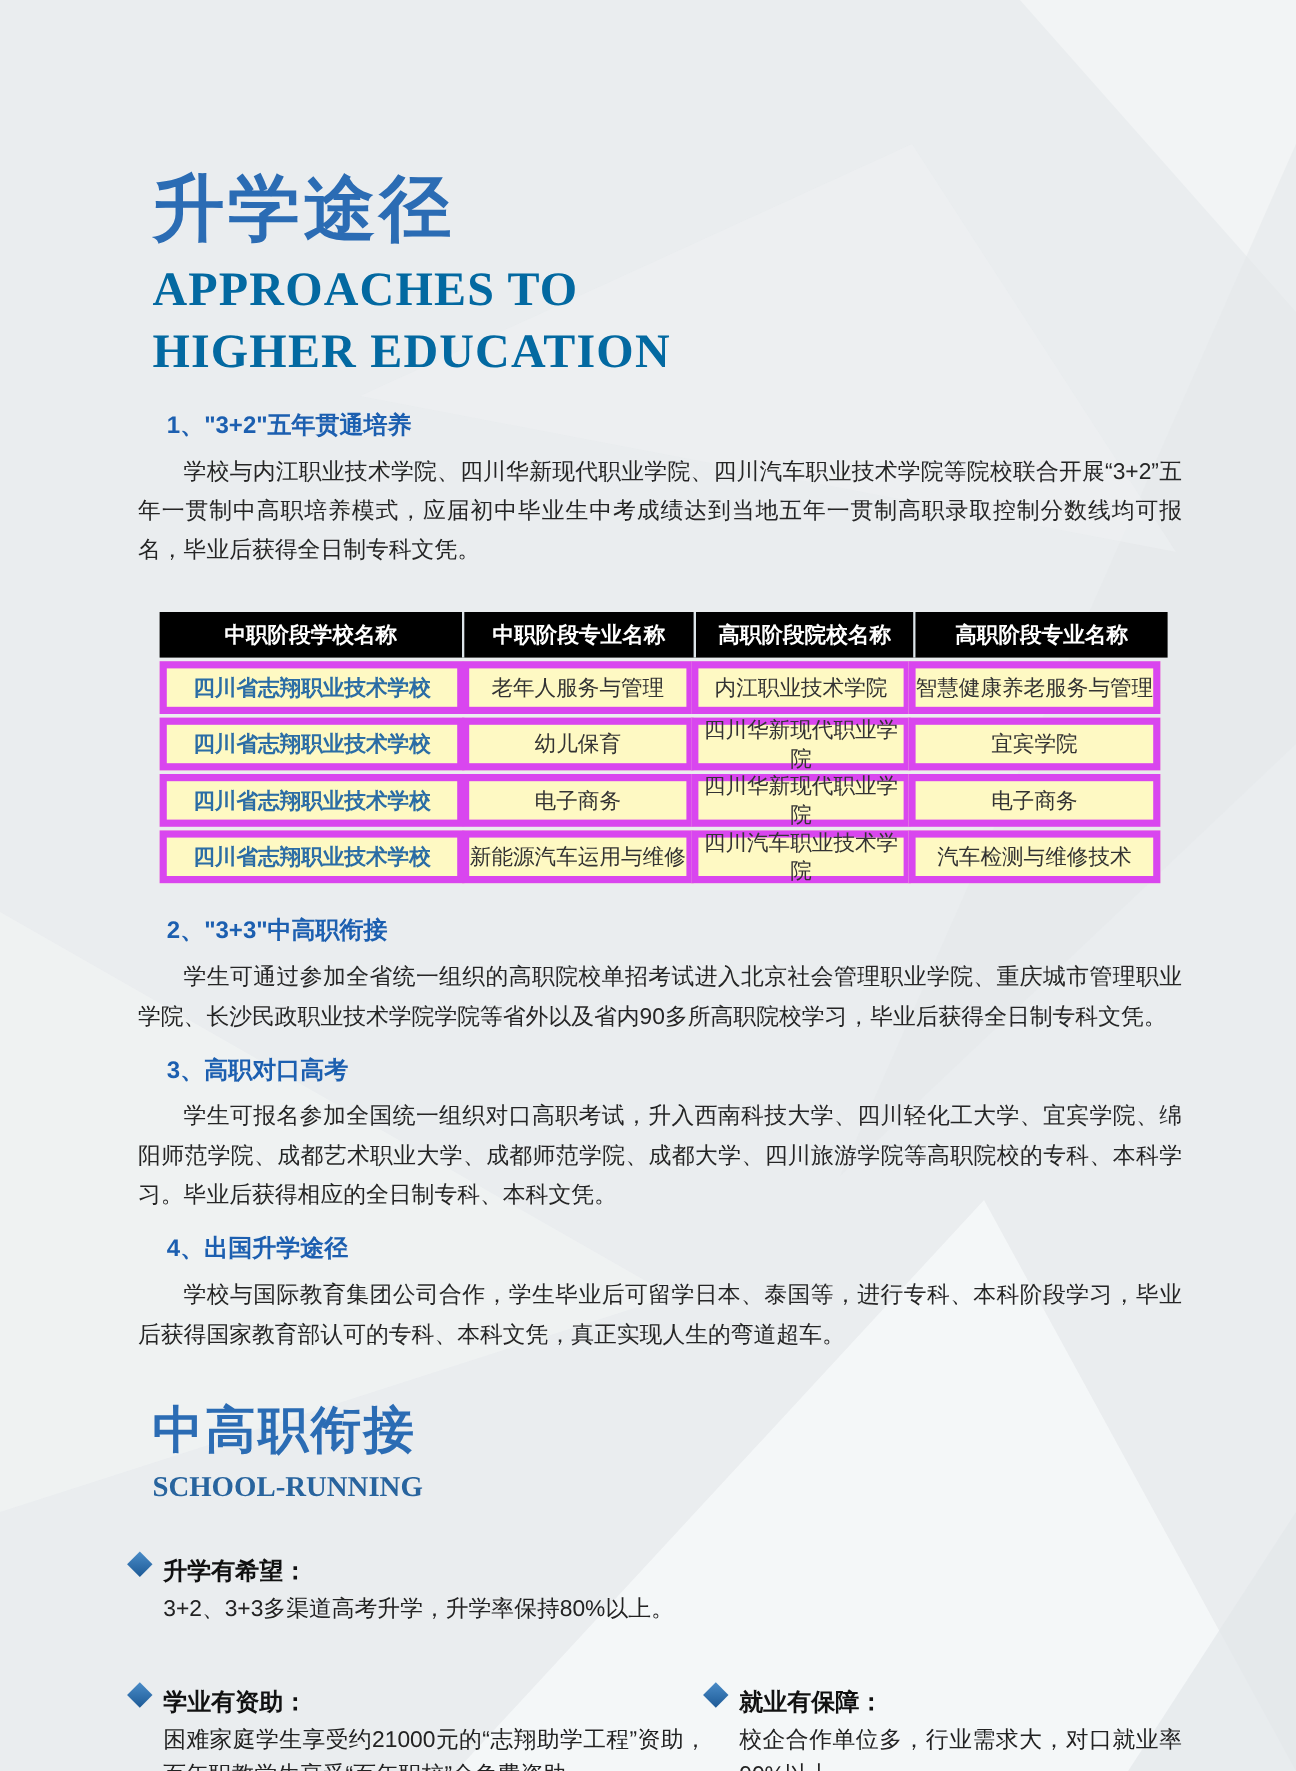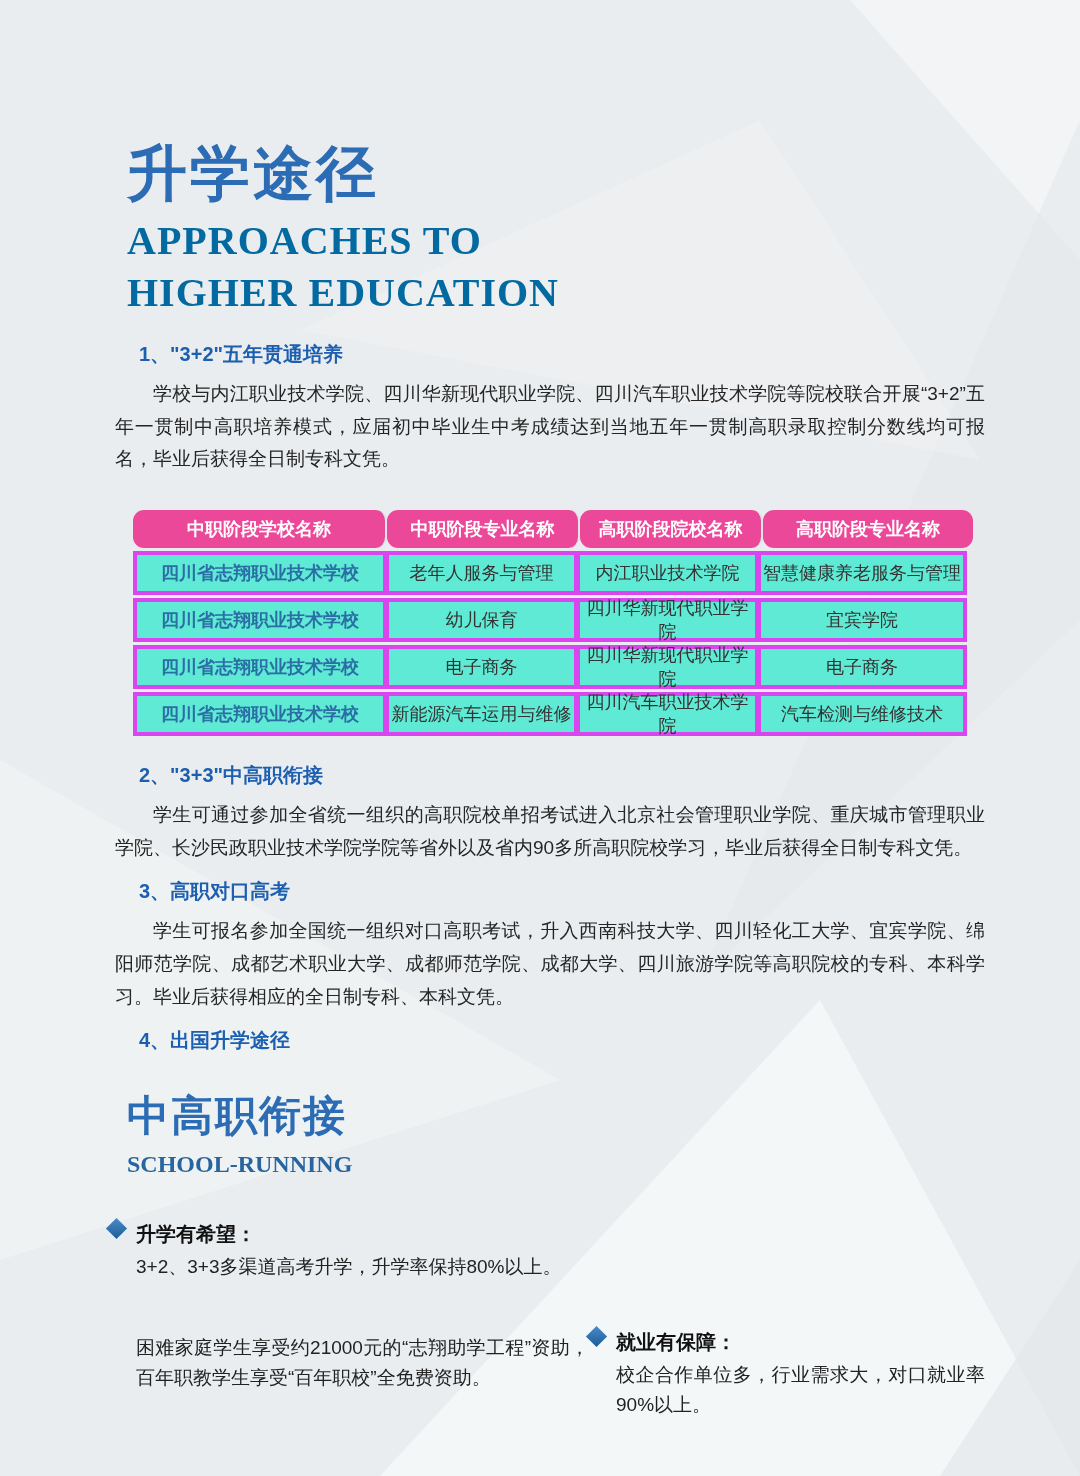--- a/index.html
+++ b/index.html
@@ -36,27 +36,26 @@
   }
 
   
   .tbl { width:840px; margin:34px 0 12px 18px; }
   .t-row { display:flex; margin-bottom:3px; }
   .t-cell {
     display:flex; align-items:center; justify-content:center;
     text-align:center; font-size:18px;
   }
   .t-head {
-    background:#ec4899; color:#ffffff; font-weight:bold; height:38px;
+    background:#000000; color:#ffffff; font-weight:bold; height:38px;
     border-right:2px solid #dde5ea;
-    border-radius:11px;
   }
   .t-head:last-child { border-right:none; }
   .t-body {
-    background:#5eead4; border:4px solid #d946ef; height:44px;
+    background:#fef9c3; border:6px solid #d946ef; height:44px;
     margin-left:-2px; color:#333333;
   }
   .t-body:first-child { margin-left:0; }
   .t-body.school { color:#2b6da5; font-weight:bold; }
   .c1 { width:254px; } .c2 { width:193px; } .c3 { width:183px; } .c4 { width:210px; }
 
   
   .feat-title-cn {
     font-size:42px; font-weight:bold; color:#2b6cb4;
     margin-top:34px; margin-left:12px; letter-spacing:2px;
@@ -140,20 +139,21 @@
     </div>
   </div>
 
   <div class="sec-heading">2、"3+3"中高职衔接</div>
   <div class="sec-body">学生可通过参加全省统一组织的高职院校单招考试进入北京社会管理职业学院、重庆城市管理职业学院、长沙民政职业技术学院学院等省外以及省内90多所高职院校学习，毕业后获得全日制专科文凭。</div>
 
   <div class="sec-heading" style="margin-top:14px;">3、高职对口高考</div>
   <div class="sec-body">学生可报名参加全国统一组织对口高职考试，升入西南科技大学、四川轻化工大学、宜宾学院、绵阳师范学院、成都艺术职业大学、成都师范学院、成都大学、四川旅游学院等高职院校的专科、本科学习。毕业后获得相应的全日制专科、本科文凭。</div>
 
   <div class="sec-heading" style="margin-top:14px;">4、出国升学途径</div>
+  <div class="sec-body">学校与国际教育集团公司合作，学生毕业后可留学日本、泰国等，进行专科、本科阶段学习，毕业后获得国家教育部认可的专科、本科文凭，真正实现人生的弯道超车。</div>
 
   <div class="feat-title-cn">中高职衔接</div>
   <div class="feat-title-en">
     <div>SCHOOL-RUNNING</div>
   </div>
 
   <div class="features">
 
     <div class="feat-row">
       <div class="feat-col-l">
@@ -164,20 +164,24 @@
           </div>
           <div class="feat-text">3+2、3+3多渠道高考升学，升学率保持80%以上。</div>
         </div>
       </div>
       <div class="feat-col-r"></div>
     </div>
 
     <div class="feat-row">
       <div class="feat-col-l">
         <div class="feat-item">
+          <div class="feat-head">
+            <span class="diamond"></span>
+            <span class="feat-label">学业有资助：</span>
+          </div>
           <div class="feat-text">困难家庭学生享受约21000元的“志翔助学工程”资助，百年职教学生享受“百年职校”全免费资助。</div>
         </div>
       </div>
       <div class="feat-col-r">
         <div class="feat-item">
           <div class="feat-head">
             <span class="diamond"></span>
             <span class="feat-label">就业有保障：</span>
           </div>
           <div class="feat-text">校企合作单位多，行业需求大，对口就业率90%以上。</div>

